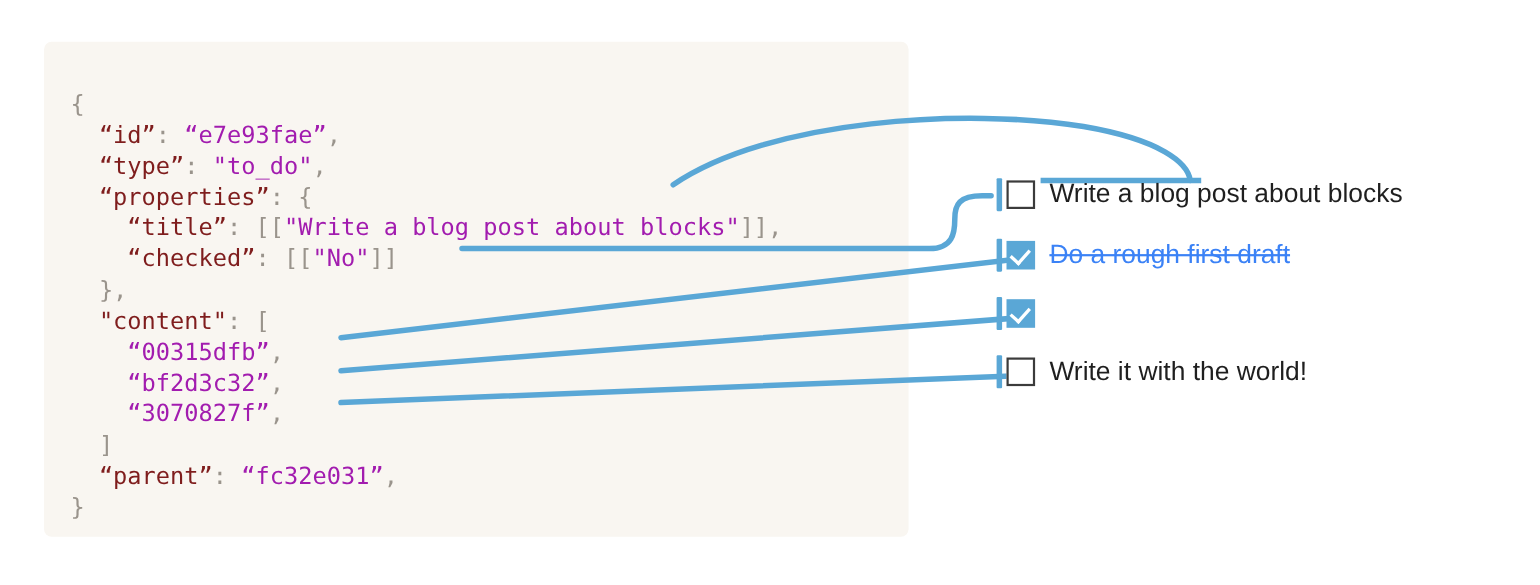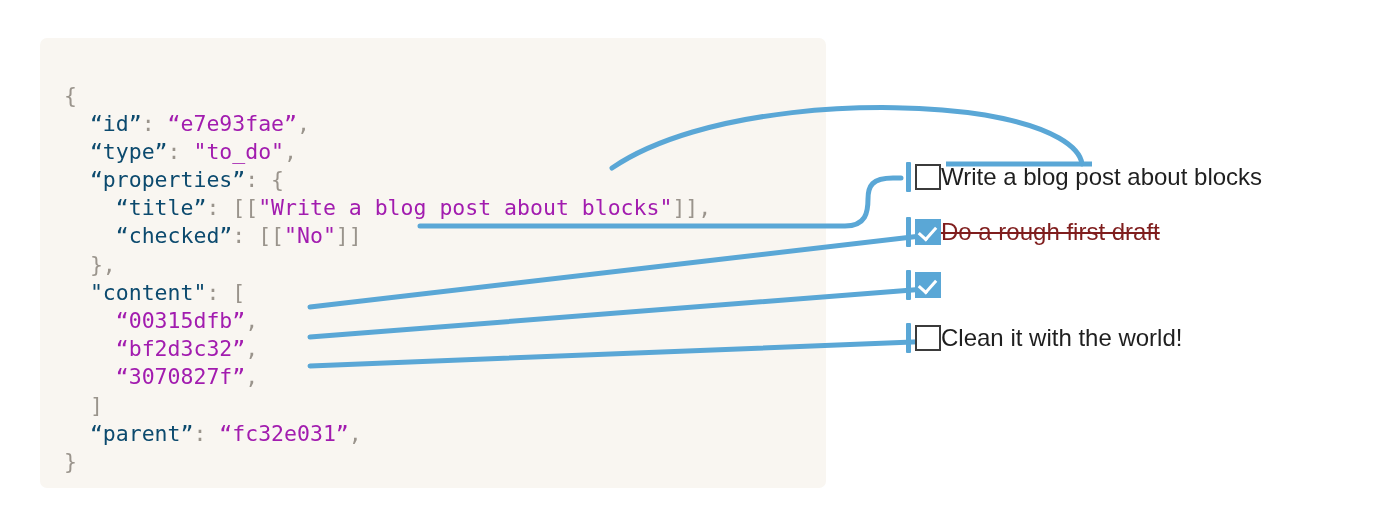--- a/index.html
+++ b/index.html
@@ -33,21 +33,21 @@
     left: 24px;
     top: 22px;
     font-family: "DejaVu Sans Mono", "Liberation Mono", monospace;
     font-size: 21.5px;
     line-height: 28.2px;
     white-space: pre;
     color: #9a948c;
     letter-spacing: 0px;
   }
   .ln { display: block; height: 28.2px; }
-  .k   { color: #0c4a6e; }
+  .k   { color: #7f1d1d; }
   .v   { color: #a21caf; }
   .p   { color: #9a948c; }
 
   
   #wires {
     position: absolute;
     left: 0;
     top: 0;
     width: 1400px;
     height: 532px;
@@ -96,27 +96,28 @@
     position: absolute;
     left: 7px;
     top: 4px;
     width: 8px;
     height: 14px;
     border: solid #ffffff;
     border-width: 0 3px 3px 0;
     transform: rotate(42deg);
   }
   .todo-label {
+    margin-left: 13px;
     font-size: 24px;
     color: #1f1f1f;
     white-space: nowrap;
     font-family: "Liberation Sans", sans-serif;
   }
   .todo-label.done {
-    color: #7f1d1d;
+    color: #3b82f6;
     text-decoration: line-through;
     text-decoration-thickness: 2px;
   }
 </style>
 </head>
 <body>
 
 <div id="stage">
 
   <div id="code-panel">
@@ -153,17 +154,17 @@
     </div>
 
     <div class="todo-row" style="top:108px">
       <span class="tick"></span>
       <span class="box checked"></span>
     </div>
 
     <div class="todo-row" style="top:161px">
       <span class="tick"></span>
       <span class="box unchecked"></span>
-      <span class="todo-label">Clean it with the world!</span>
+      <span class="todo-label">Write it with the world!</span>
     </div>
 
   </div>
 </div>
 
 </body></html>

